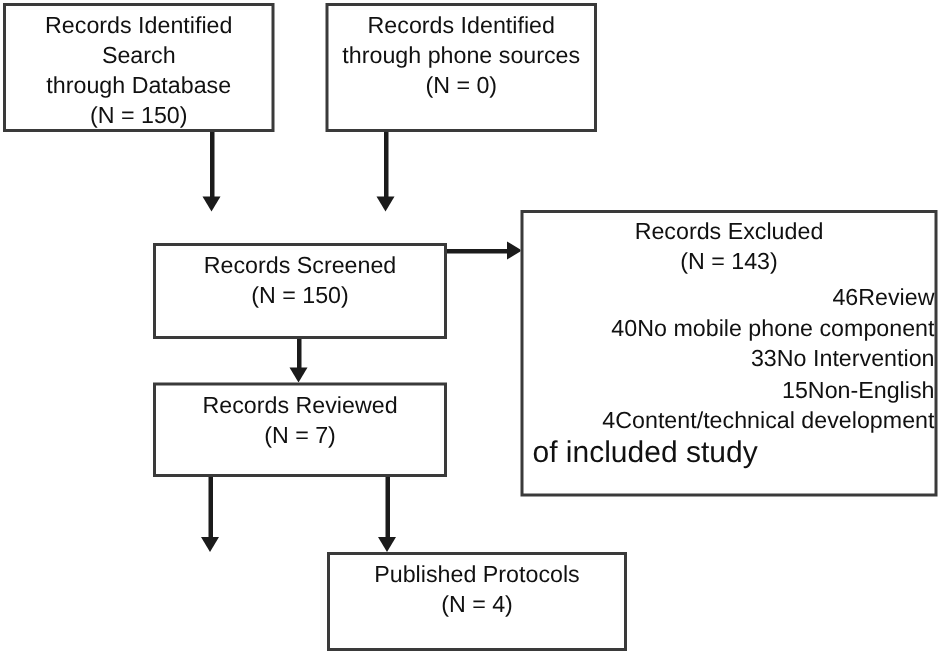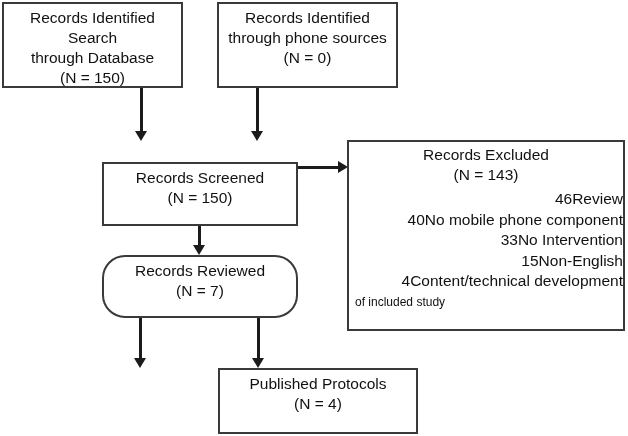--- a/index.html
+++ b/index.html
@@ -33,21 +33,21 @@
   .box .line {
     display: block;
     white-space: nowrap;
   }
   
   #box-db-search      { left: 2px;   top: 2px;   width: 181px; height: 86px; }
   #box-other-sources  { left: 217px; top: 2px;   width: 181px; height: 86px; }
   #box-screened       { left: 102px; top: 141px; width: 196px; height: 64px; margin-top: 21px; }
   #box-excluded       { left: 347px; top: 140px; width: 278px; height: 191px;
                         text-align: left; padding-top: 3px; }
-  #box-reviewed       { left: 102px; top: 255px; width: 196px; height: 63px; border-radius: 23px; }
+  #box-reviewed       { left: 102px; top: 255px; width: 196px; height: 63px; }
   #box-completed      { left: 2px;   top: 368px; width: 179px; height: 66px; }
   #box-protocols      { left: 218px; top: 368px; width: 200px; height: 66px; }
 
   
   .excluded-head {
     display: block;
     text-align: center;
     white-space: nowrap;
   }
   .excluded-list {
@@ -63,21 +63,21 @@
     line-height: 20.5px;
   }
   .excluded-list li .num {
     display: inline-block;
     width: 21px;
   }
   .excluded-cont {
     display: block;
     padding-left: 6px;
     white-space: nowrap;
-    font-size: 12px;
+    font-size: 20px;
     line-height: 20.5px;
   }
 
   
   .vline {
     position: absolute;
     width: 3px;
     background: #1b1b1b;
   }
   .hline {

